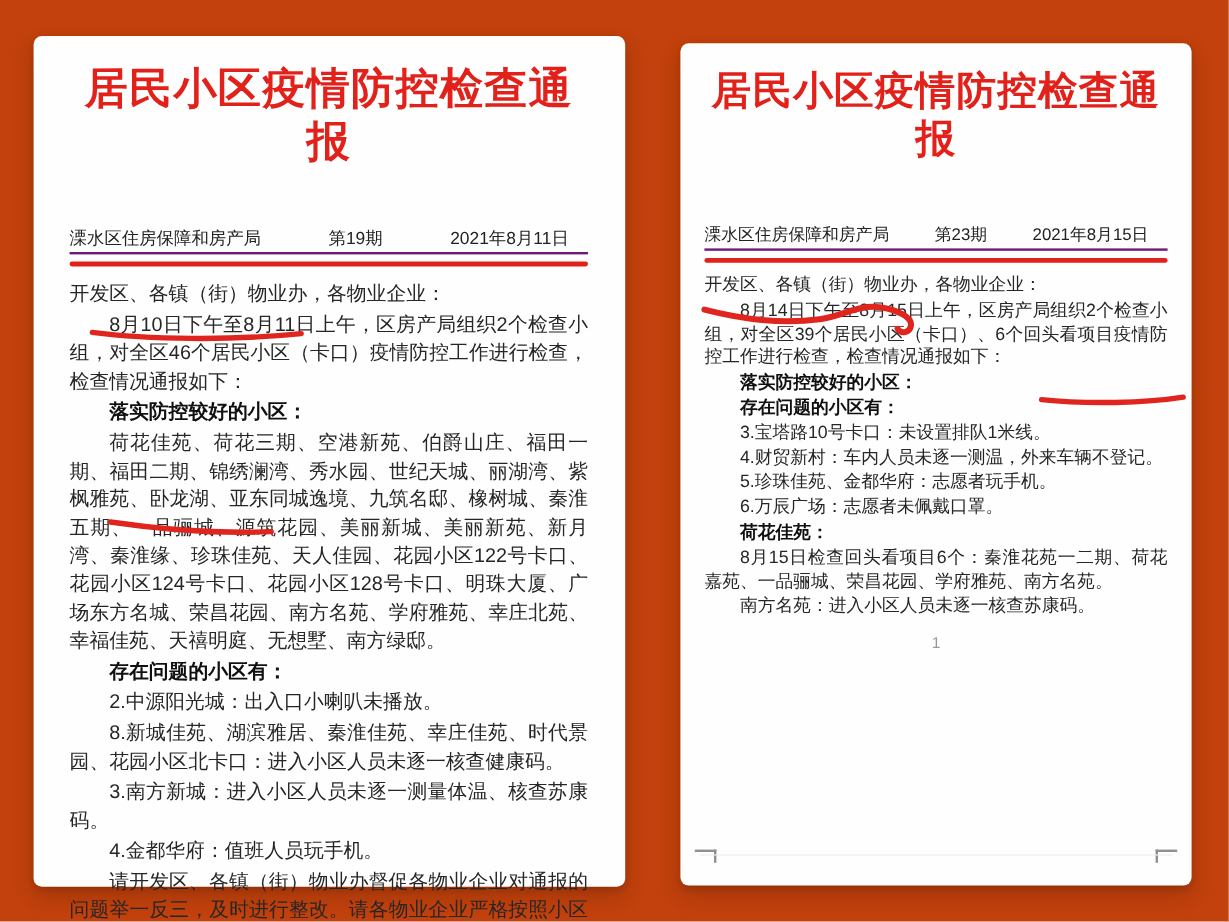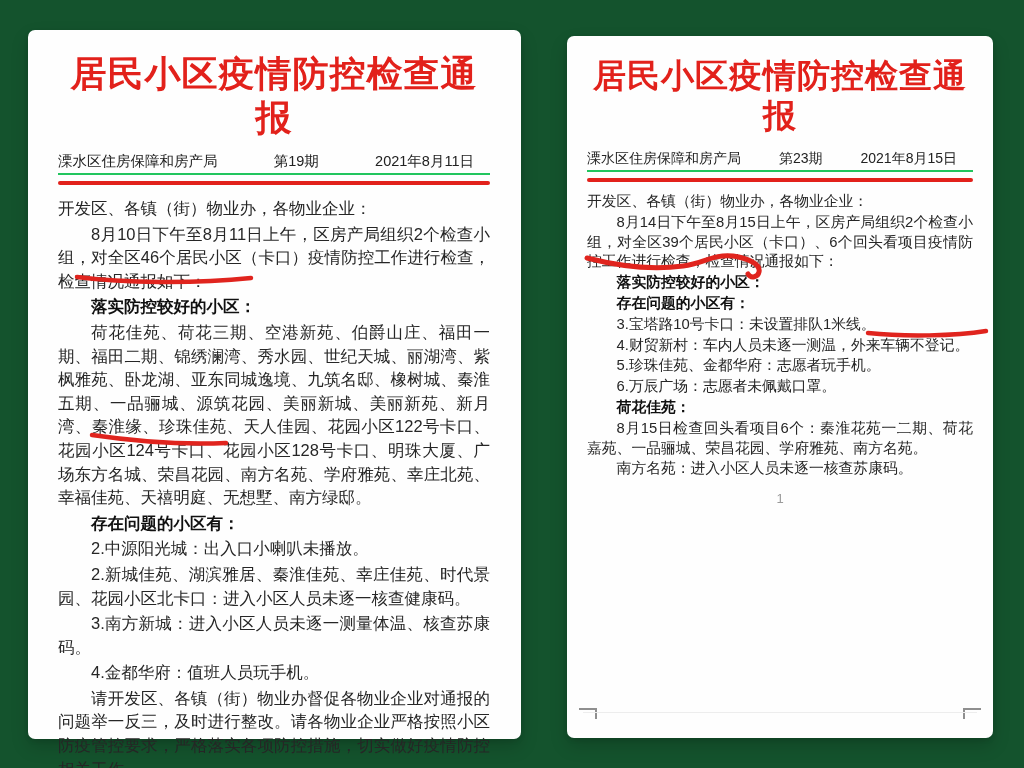--- a/index.html
+++ b/index.html
@@ -1,33 +1,33 @@
 <!DOCTYPE html>
 <html><head>
 <meta charset="utf-8">
 <style>
   html,body{margin:0;padding:0;background:#e9eaec;}
-  .canvas{position:relative;width:1024px;height:768px;background:#14532d;overflow:hidden;
+  .canvas{position:relative;width:1024px;height:768px;background:#c2410c;overflow:hidden;
           font-family:"Liberation Sans",sans-serif;}
   .page{position:absolute;background:#fefefe;border-radius:7px;
         box-shadow:0 8px 18px rgba(0,0,0,.16), 0 2px 5px rgba(0,0,0,.10);}
   .page1{left:28px;top:30px;width:493px;height:709px;padding:0;}
   .page2{left:567px;top:36px;width:426px;height:702px;}
   .inner1{padding:0 31px 0 30px;}
   .inner2{padding:0 20px 0 20px;}
 
   .doc-title{margin:0;text-align:center;font-weight:700;color:#e2211b;letter-spacing:1px;}
   .page1 .doc-title{padding-top:22px;font-size:36px;line-height:44px;}
   .page2 .doc-title{padding-top:20px;font-size:33px;line-height:40px;}
 
   .masthead{display:flex;justify-content:space-between;align-items:baseline;
-            border-bottom:2px solid #22c55e;padding-bottom:2px;color:#222;}
+            border-bottom:2px solid #701a75;padding-bottom:2px;color:#222;}
   .page1 .masthead{margin-top:12px;font-size:14.5px;}
   .page2 .masthead{margin-top:14px;font-size:14px;}
-  .masthead .m-date{margin-right:16px;}
+  .masthead .m-date{margin-right:16px;margin-top:37px;}
   .redrule{margin-top:6px;height:4px;background:#e2211b;border-radius:2px;}
 
   .docbody{color:#262626;text-align:justify;}
   .page1 .docbody{margin-top:12px;font-size:16.5px;line-height:23.6px;}
   .page2 .docbody{margin-top:10px;font-size:14.8px;line-height:19.8px;}
   .docbody p{margin:0 0 2px 0;}
   .page2 .docbody p{margin:0 0 1px 0;}
   .indent{text-indent:2em;}
   .bhead{font-weight:700;color:#101010;}
 
@@ -55,21 +55,21 @@
         <span class="m-date">2021年8月11日</span>
       </div>
       <div class="redrule"></div>
       <div class="docbody">
         <p>开发区、各镇（街）物业办，各物业企业：</p>
         <p class="indent">8月10日下午至8月11日上午，区房产局组织2个检查小组，对全区46个居民小区（卡口）疫情防控工作进行检查，检查情况通报如下：</p>
         <p class="indent bhead">落实防控较好的小区：</p>
         <p class="indent">荷花佳苑、荷花三期、空港新苑、伯爵山庄、福田一期、福田二期、锦绣澜湾、秀水园、世纪天城、丽湖湾、紫枫雅苑、卧龙湖、亚东同城逸境、九筑名邸、橡树城、秦淮五期、一品骊城、源筑花园、美丽新城、美丽新苑、新月湾、秦淮缘、珍珠佳苑、天人佳园、花园小区122号卡口、花园小区124号卡口、花园小区128号卡口、明珠大厦、广场东方名城、荣昌花园、南方名苑、学府雅苑、幸庄北苑、幸福佳苑、天禧明庭、无想墅、南方绿邸。</p>
         <p class="indent bhead">存在问题的小区有：</p>
         <p class="indent">2.中源阳光城：出入口小喇叭未播放。</p>
-        <p class="indent">2.新城佳苑、湖滨雅居、秦淮佳苑、幸庄佳苑、时代景园、花园小区北卡口：进入小区人员未逐一核查健康码。</p>
+        <p class="indent">8.新城佳苑、湖滨雅居、秦淮佳苑、幸庄佳苑、时代景园、花园小区北卡口：进入小区人员未逐一核查健康码。</p>
         <p class="indent">3.南方新城：进入小区人员未逐一测量体温、核查苏康码。</p>
         <p class="indent">4.金都华府：值班人员玩手机。</p>
         <p class="indent">请开发区、各镇（街）物业办督促各物业企业对通报的问题举一反三，及时进行整改。请各物业企业严格按照小区防疫管控要求，严格落实各项防控措施，切实做好疫情防控相关工作。</p>
 
       </div>
     </div>
 
     <svg class="mark" style="left:45px;top:240px;" width="185" height="18">
       <path d="M4,7 C 50,13 120,14 178,8" stroke-width="4.5"></path>
     </svg>

